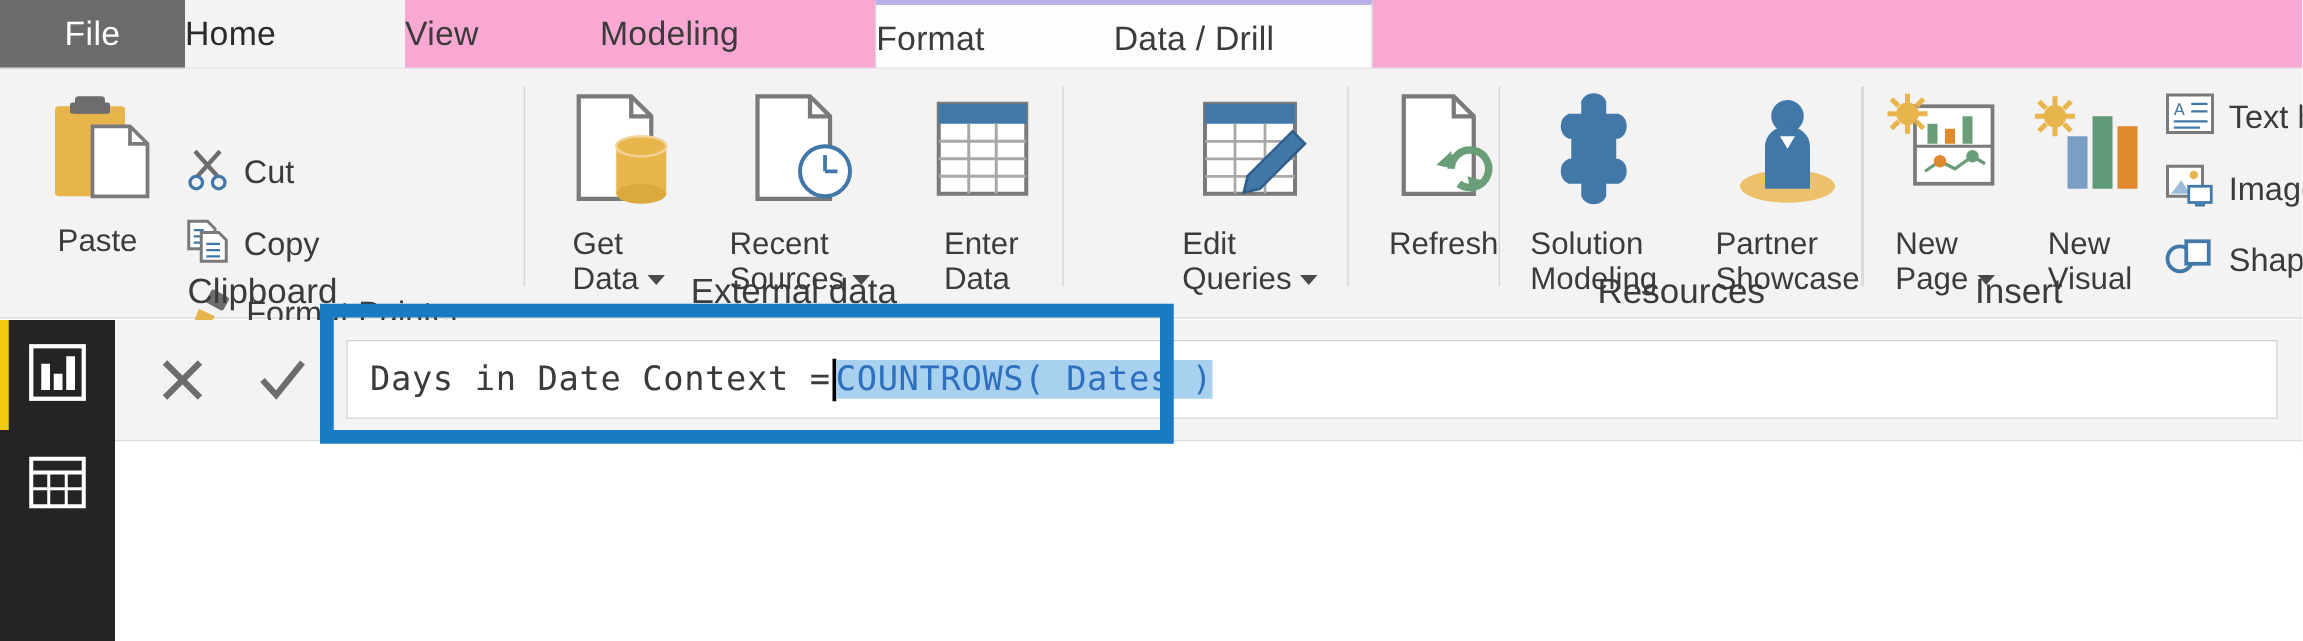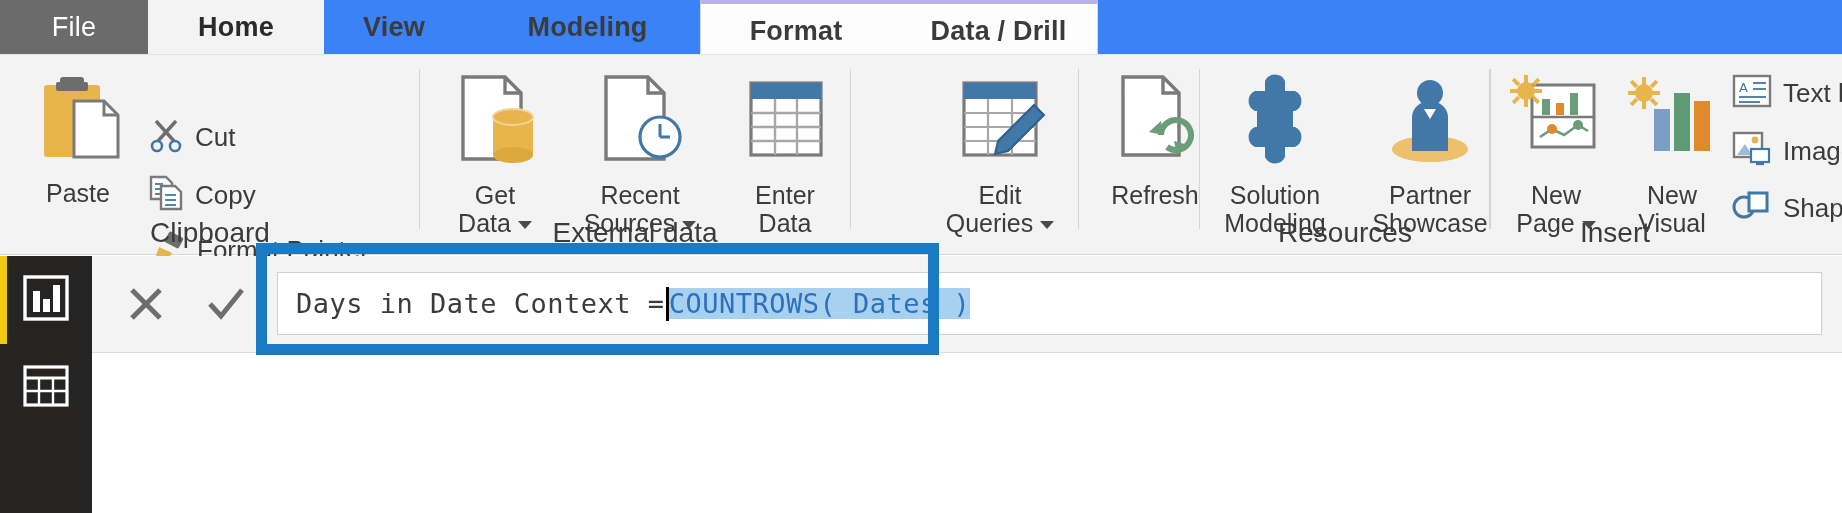--- a/index.html
+++ b/index.html
@@ -7,32 +7,32 @@
     width: 1842px; height: 513px;
     font-family: "Liberation Sans", sans-serif;
     background: #ffffff;
     overflow: hidden;
   }
   #app { position: relative; width: 1842px; height: 513px; background: #ffffff; }
 
   
   .tabstrip {
     position: absolute; top: 0; left: 0; width: 1842px; height: 55px;
-    background: #3b82f6;
+    background: #f9a8d4;
   }
   .tab-file {
     position: absolute; left: 0; top: 0; width: 148px; height: 55px;
     background: #6b6b6b; color: #ffffff;
     display: flex; align-items: center; justify-content: center;
     font-size: 27px; letter-spacing: 0.3px;
   }
   .tab {
     position: absolute; top: 0; height: 55px;
-    display: flex; align-items: center; justify-content: center;
-    font-size: 27px; color: #3b3b3b; letter-spacing: 0.2px; font-weight: bold;
+    display: flex; align-items: center; 
+    font-size: 27px; color: #3b3b3b; letter-spacing: 0.2px;
   }
   .tab.active-home {
     background: #f3f3f3; color: #2a2a2a;
   }
   .tab-group {
     position: absolute; top: 0; height: 55px;
     border-top: 4px solid #b9b2e8;
     border-left: 1px solid #d8d8d8;
     border-right: 1px solid #d8d8d8;
     background: #fdfdfe;
@@ -56,21 +56,21 @@
   .rgroup-sep {
     position: absolute; top: 14px; width: 1px; height: 160px; background: #d4d4d4;
   }
 
   .bigbtn {
     position: absolute; display: flex; flex-direction: column;
     align-items: center; justify-content: flex-start;
   }
   .bigbtn .icon { display: flex; align-items: flex-end; justify-content: center; }
   .bigbtn .lbl {
-    font-size: 25px; color: #3b3b3b; text-align: center;
+    font-size: 25px; color: #3b3b3b; text-align: left;
     line-height: 1.12; margin-top: 6px; white-space: nowrap;
   }
   .smallbtn {
     position: absolute; display: flex; align-items: center; gap: 11px;
   }
   .smallbtn .lbl { font-size: 26px; color: #3b3b3b; white-space: nowrap; }
   .caret {
     display: inline-block; width: 0; height: 0;
     border-left: 7px solid transparent; border-right: 7px solid transparent;
     border-top: 8px solid #4a4a4a; margin-left: 7px; vertical-align: middle;

